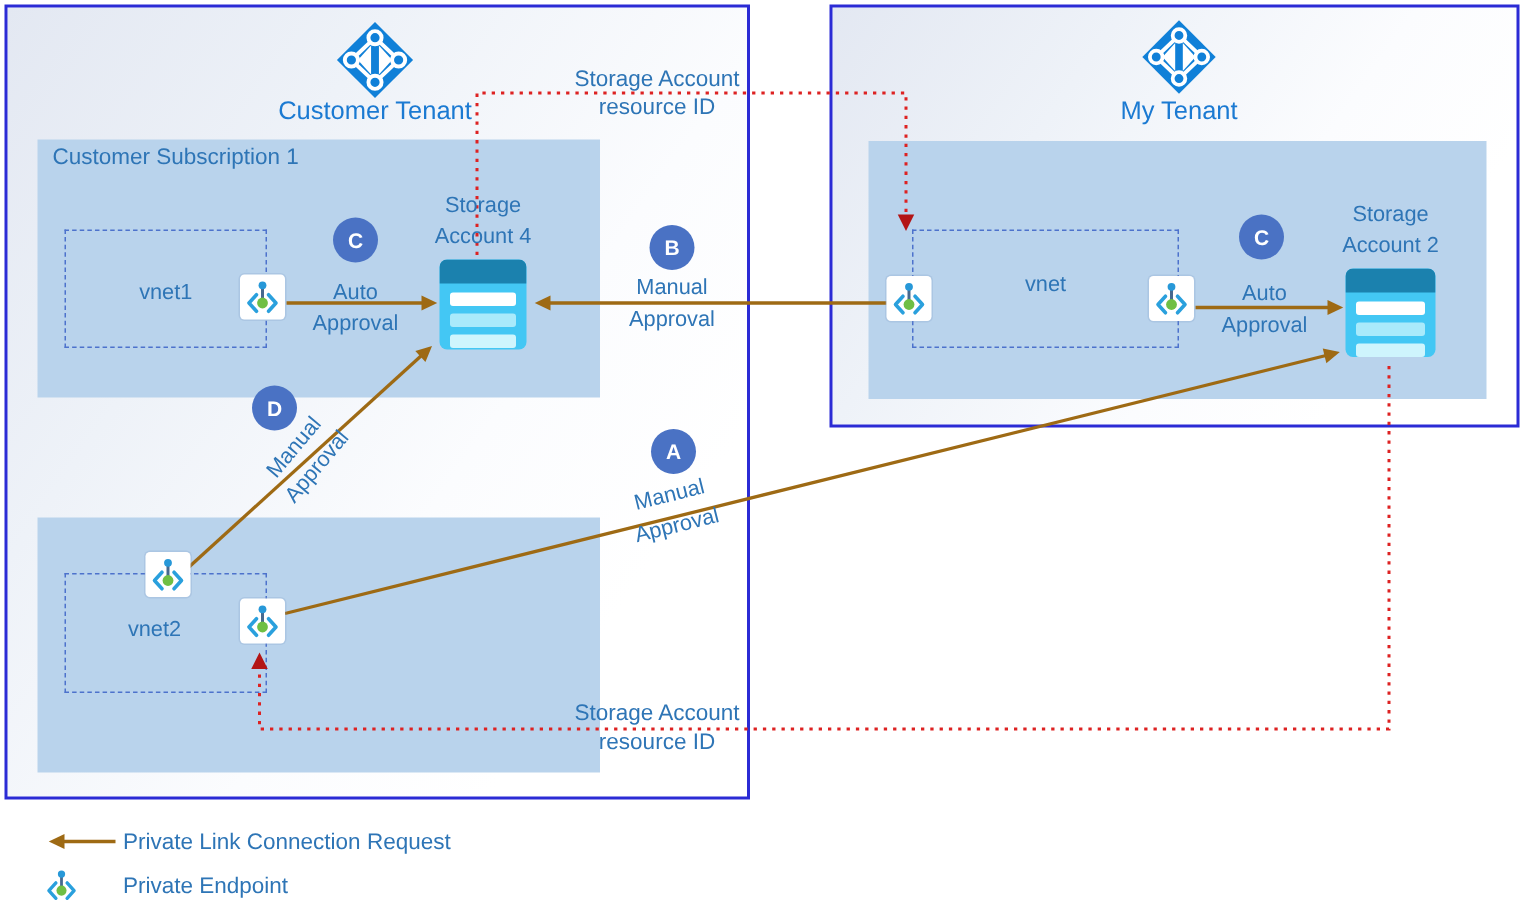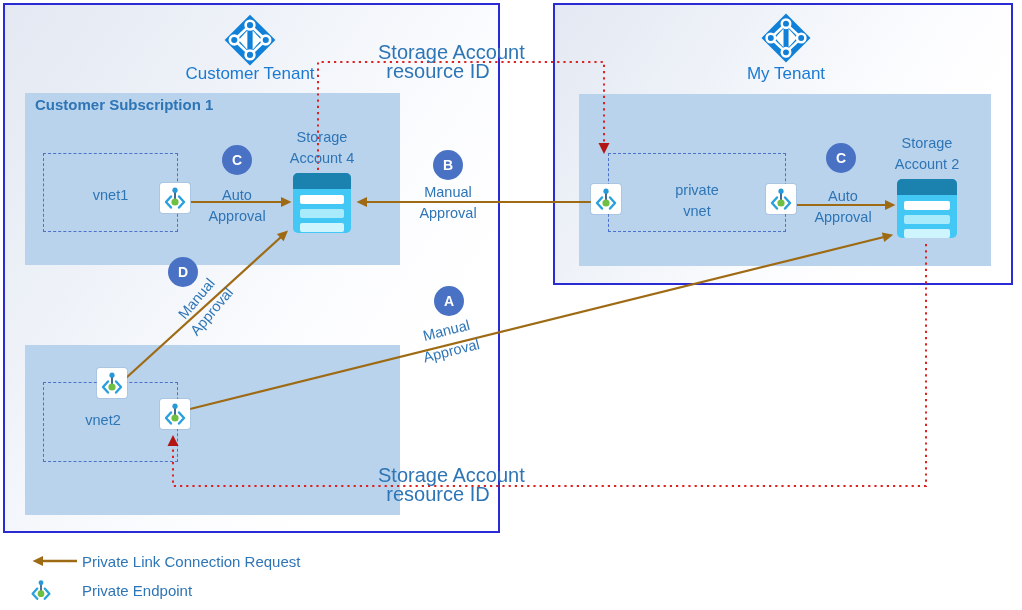--- a/index.html
+++ b/index.html
@@ -6,23 +6,23 @@
   body{font-family:"Liberation Sans",sans-serif;}
   #canvas{position:relative;width:1022px;height:610px;background:#ffffff;overflow:hidden;}
 
   .tenant-box{position:absolute;box-sizing:border-box;border:2px solid #2b2bd5;
     background:linear-gradient(125deg,#e3e8f2 0%,#eef2f8 30%,#fbfcfe 60%,#ffffff 80%);z-index:1;}
   .sub-box{position:absolute;background:#b9d3ec;z-index:2;}
   .dashed-box{position:absolute;box-sizing:border-box;border:1.5px dashed #4d72cc;z-index:3;}
 
   .lbl{position:absolute;color:#2e75b6;font-size:14.5px;line-height:21px;text-align:center;
     white-space:nowrap;z-index:10;}
-  .sub-title{position:absolute;color:#2e75b6;font-size:15px;line-height:20px;z-index:10;white-space:nowrap;font-weight:bold;}
+  .sub-title{position:absolute;color:#2e75b6;font-size:15px;line-height:20px;z-index:10;white-space:nowrap;}
   .tenant-title{position:absolute;color:#1b7ad2;font-size:17px;line-height:20px;text-align:center;z-index:10;white-space:nowrap;}
-  .small-lh{line-height:19px;font-size:20px;}
+  .small-lh{line-height:19px;font-size:15px;}
 
   .circle{position:absolute;width:30px;height:30px;border-radius:50%;background:#4a72c4;
     color:#fff;font-weight:bold;font-size:14px;text-align:center;line-height:30px;z-index:10;}
 
   .ep{position:absolute;width:30px;height:30px;background:#ffffff;border-radius:3px;
     box-shadow:0 0 0 1px rgba(130,160,200,0.25);z-index:11;}
   .ep-bare{position:absolute;width:28px;height:28px;z-index:11;}
   .ad-icon{position:absolute;z-index:10;}
 
   .storage{position:absolute;border-radius:5px;background:#43c7f4;overflow:hidden;z-index:10;}
@@ -122,21 +122,20 @@
     </g>
   </svg>
 </div>
   <div class="tenant-title" style="left:716px;top:64px;width:140px;">My Tenant</div>
 
   <div class="sub-title" style="left:35px;top:95px;">Customer Subscription 1</div>
 
   <div class="lbl" style="left:43px;top:185px;width:135px;">vnet1</div>
   <div class="lbl" style="left:48px;top:410px;width:110px;">vnet2</div>
   <div class="lbl" style="left:637px;top:180px;width:120px;">
-    <div>private</div>
     <div>vnet</div>
   </div>
 
   <div class="ep" style="left:160px;top:183px;">
   <svg viewBox="0 0 30 30" width="100%" height="100%">
     <line x1="15" y1="8" x2="15" y2="18" stroke="#46698f" stroke-width="2"></line>
     <circle cx="15" cy="7.2" r="2.6" fill="#2798d8"></circle>
     <polyline points="11,13.5 6,19 11,24.5" fill="none" stroke="#2aa0dd" stroke-width="2.4" stroke-linecap="round" stroke-linejoin="round"></polyline>
     <polyline points="19,13.5 24,19 19,24.5" fill="none" stroke="#2aa0dd" stroke-width="2.4" stroke-linecap="round" stroke-linejoin="round"></polyline>
     <circle cx="15" cy="19" r="3.6" fill="#6fbf44"></circle>

